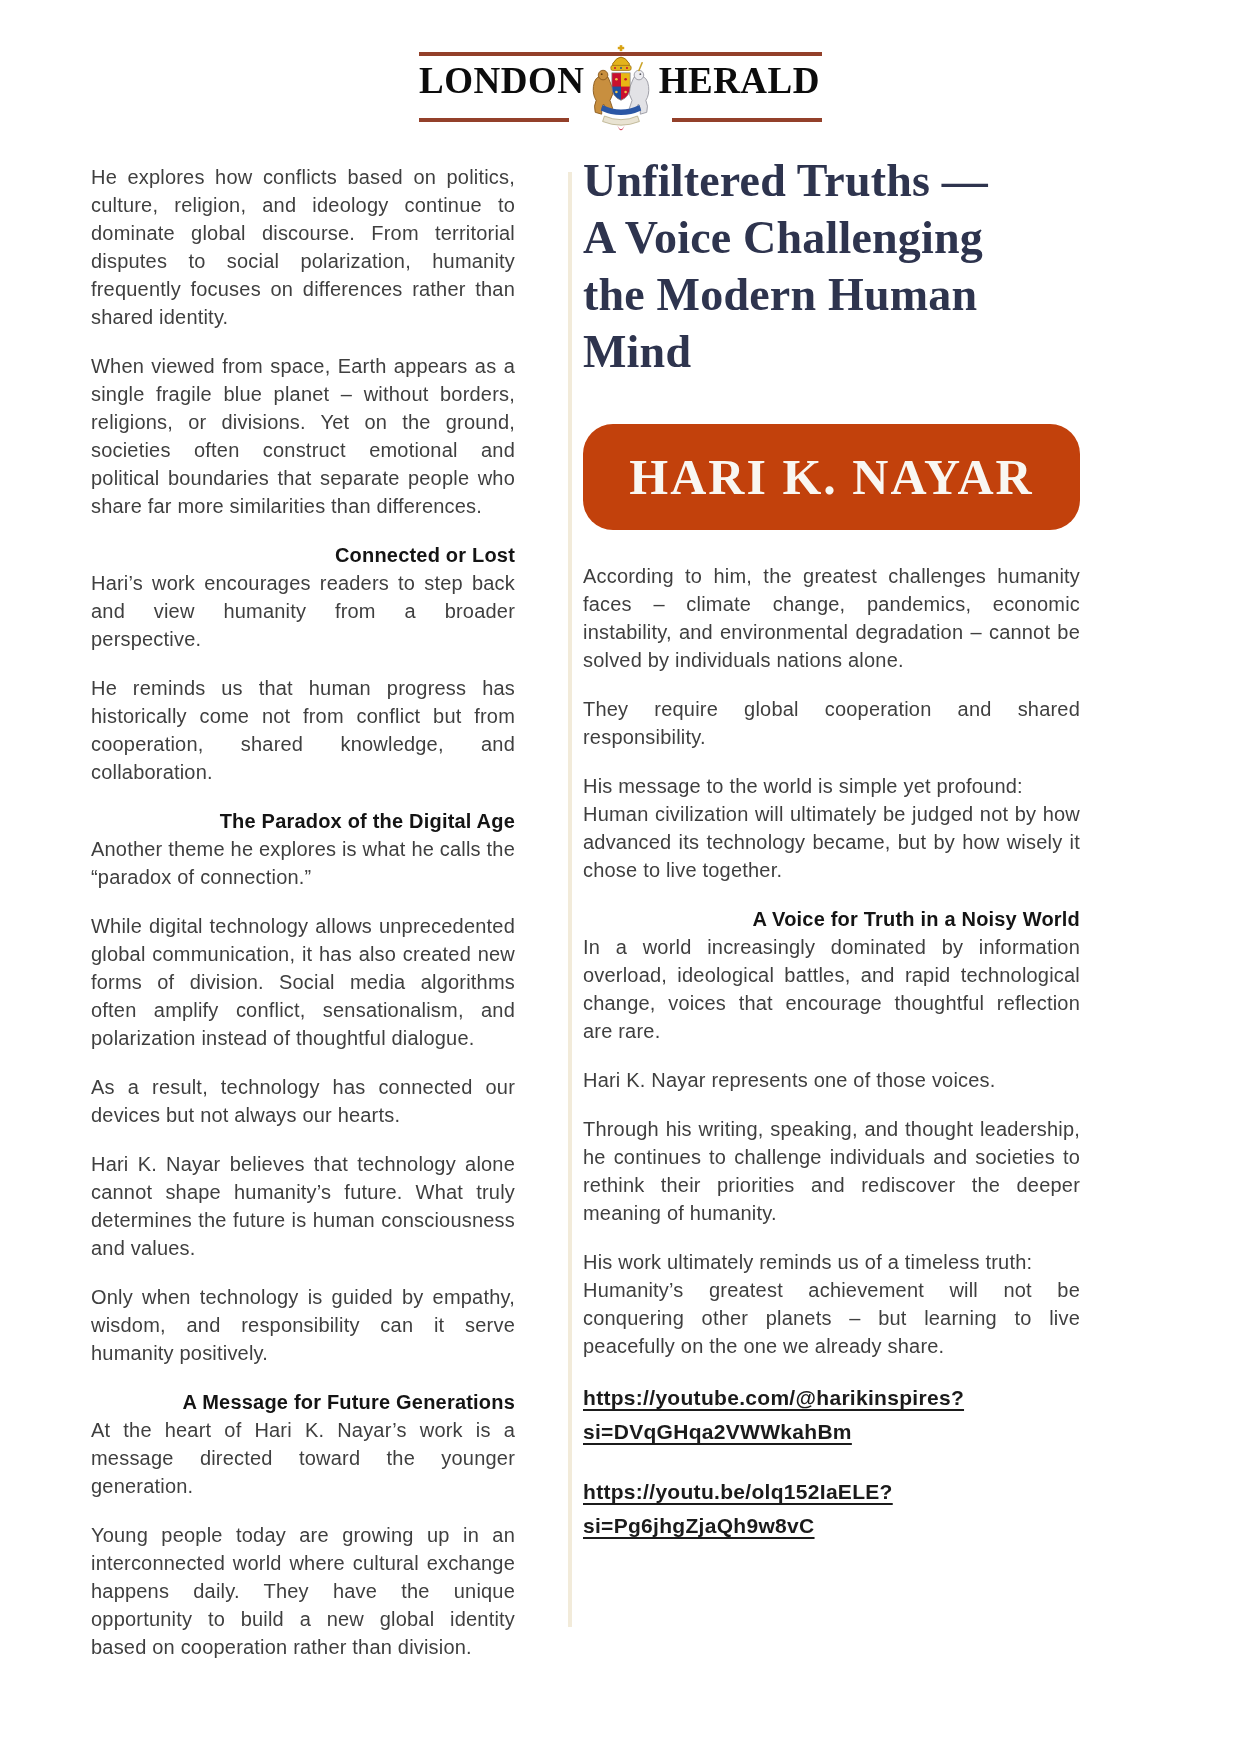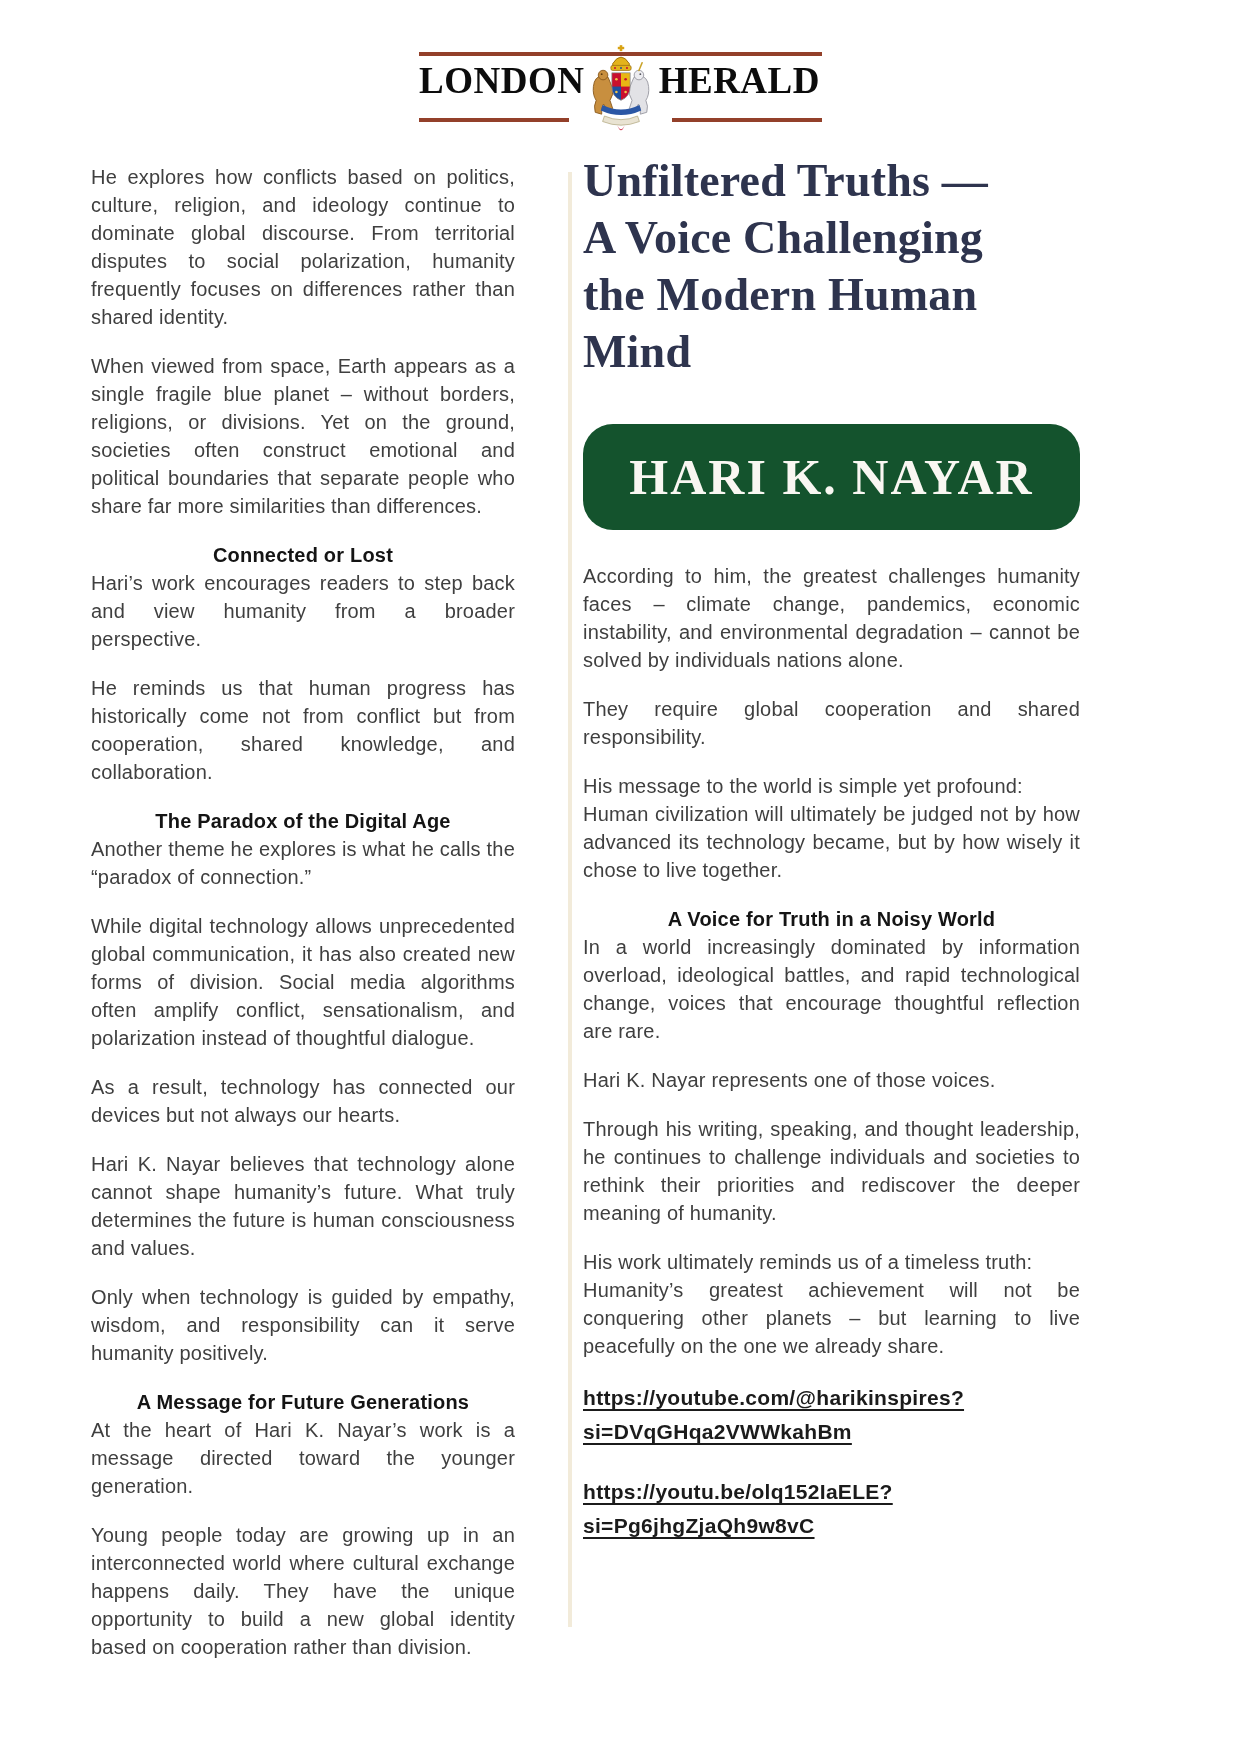--- a/index.html
+++ b/index.html
@@ -20,26 +20,26 @@
 
   
   .divider{position:absolute;left:568px;top:172px;width:4px;height:1455px;background:#f2ebda;}
   .col{position:absolute;}
   .col-left{left:91px;top:163px;width:424px;}
   .col-right{left:583px;top:152px;width:497px;}
 
   .para{margin:0 0 21px 0;font-size:20px;line-height:28px;color:#3f3f3f;
         text-align:justify;letter-spacing:.2px;white-space:pre-line;}
   .heading{margin:0;font-size:20px;line-height:28px;font-weight:700;color:#141414;
-           letter-spacing:.2px;text-align:center;}
+           letter-spacing:.2px;text-align:right;}
 
   
   .article-title{margin:0 0 44px 0;font-family:"Liberation Serif",serif;font-weight:700;
                  font-size:46px;line-height:57px;color:#2e344e;white-space:pre-line;letter-spacing:.2px;}
-  .author-badge{height:106px;margin:0 0 32px 0;background:#14532d;border-radius:30px;
+  .author-badge{height:106px;margin:0 0 32px 0;background:#c2410c;border-radius:30px;
                 display:flex;align-items:center;justify-content:center;
                 font-family:"Liberation Serif",serif;font-weight:700;font-size:50px;
                 letter-spacing:2px;color:#f9f7f2;}
   .links{margin-top:14px;}
   .links a{display:block;margin:0 0 26px 0;font-weight:700;font-size:21px;line-height:34px;
            color:#1b1b1b;text-underline-offset:4px;
            overflow-wrap:anywhere;letter-spacing:.3px;}
 </style>
 </head>
 <body>

